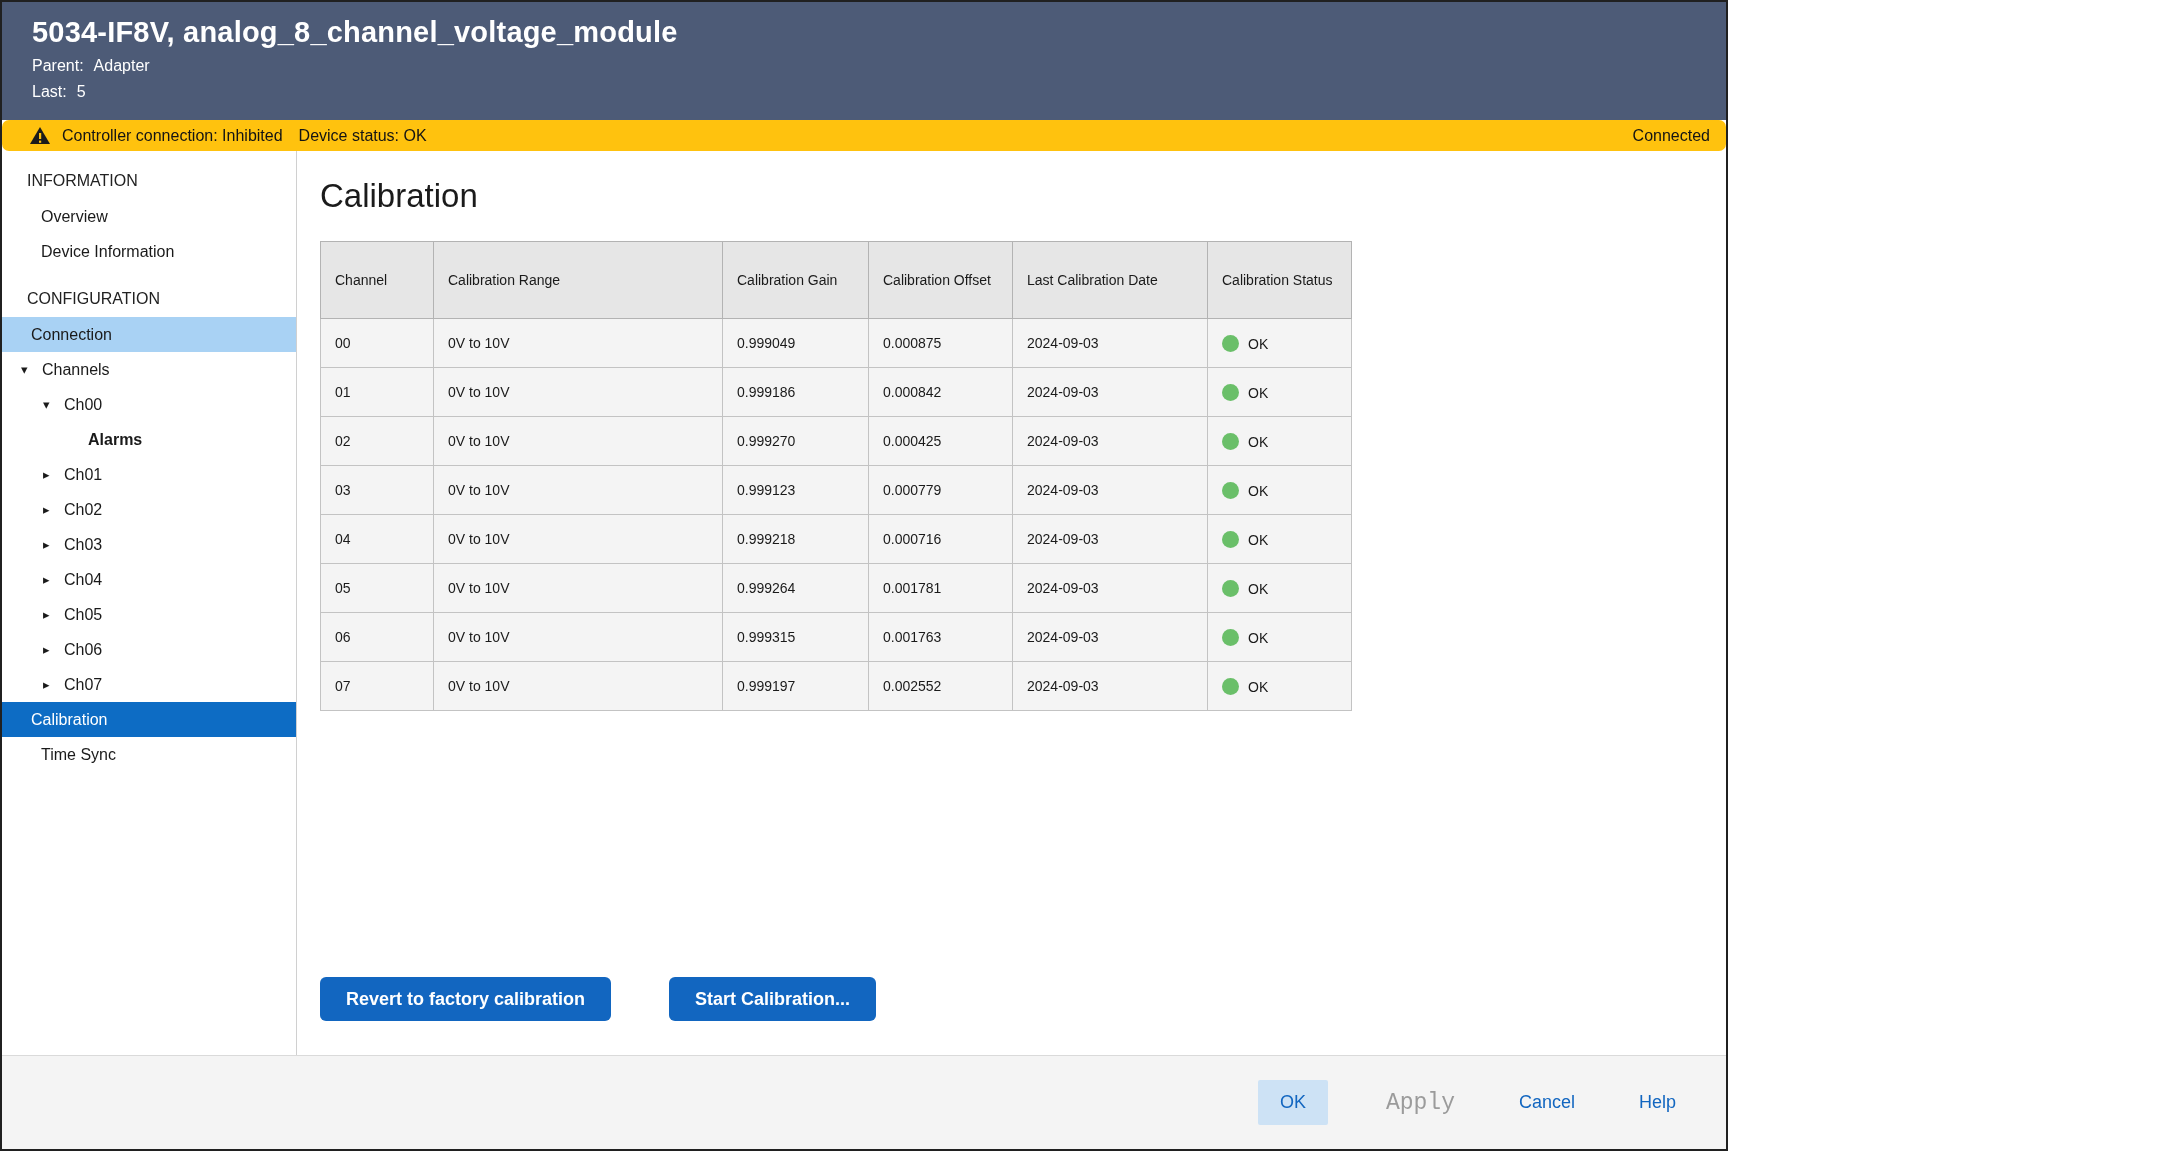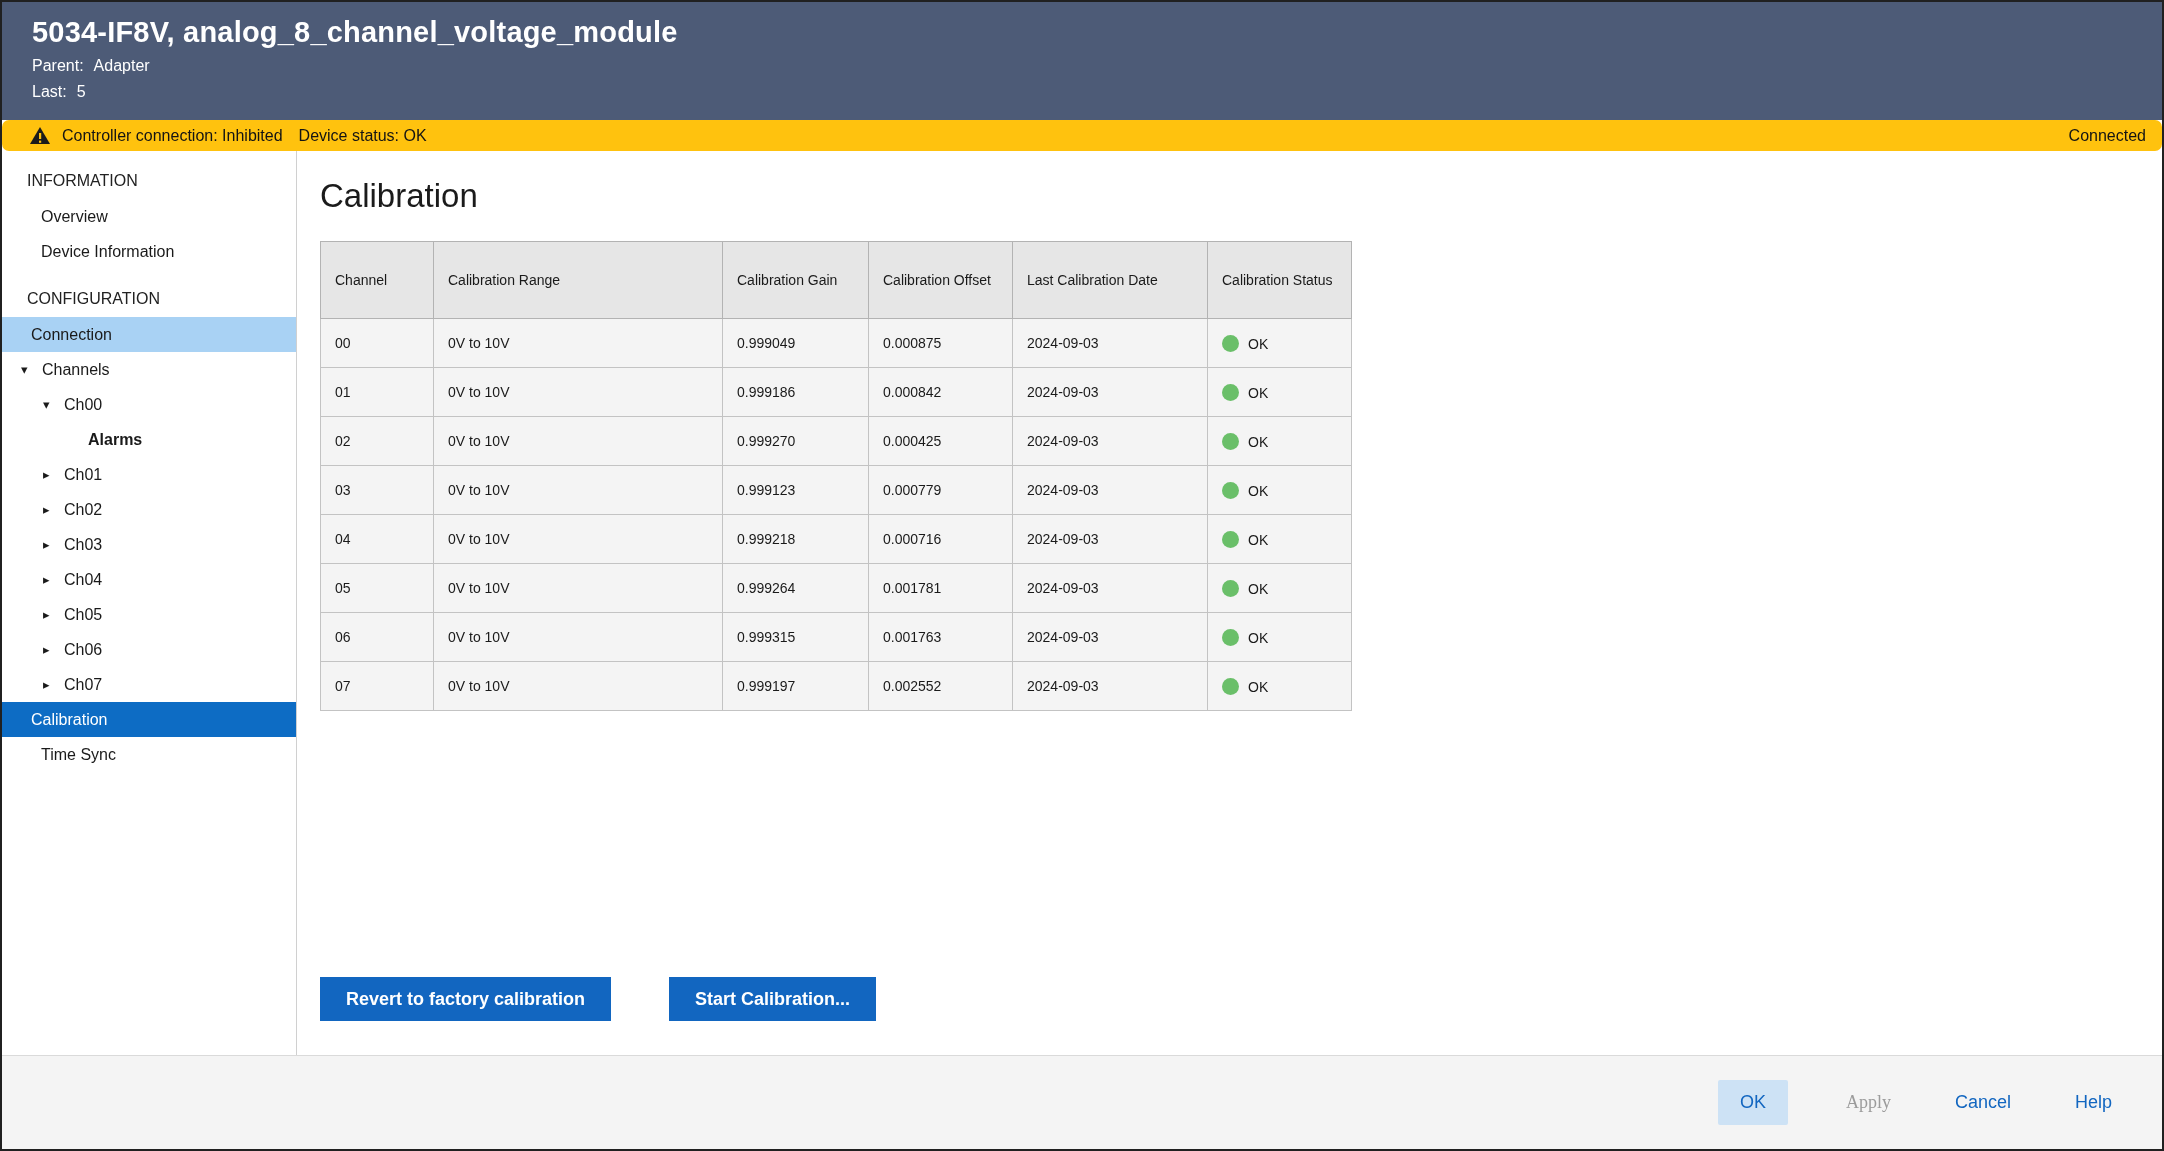--- a/index.html
+++ b/index.html
@@ -1,17 +1,17 @@
 <!DOCTYPE html>
 <html style="--header-bg: #4d5b77; --warning-bg: #ffc20e; --selected-bg: #0d6cc4; --highlight-bg: #a9d2f4; --button-bg: #1266c0; --link-color: #1266c0; --status-ok: #6abf69;"><head>
 <meta charset="utf-8">
 <style>
   html,body{margin:0;padding:0;background:#fff;}
   .window{
-    width:2164px;height:1151px;box-sizing:border-box;
+    width:1728px;height:1151px;box-sizing:border-box;
     border:2px solid #202020;background:#fff;
     display:flex;flex-direction:column;overflow:hidden;
     font-family:"Liberation Sans","DejaVu Sans",sans-serif;color:#1a1a1a;
   }
   
   .titlebar{background:var(--header-bg,#4d5b77);color:#fff;flex:0 0 118px;box-sizing:border-box;padding:14px 0 0 30px;}
   .titlebar .title{font-size:29px;font-weight:700;letter-spacing:.2px;}
   .titlebar .meta{font-size:16px;margin-top:8px;}
   .titlebar .meta .val{margin-left:10px;}
   
@@ -36,28 +36,28 @@
   
   .content{flex:1;box-sizing:border-box;padding:26px 0 0 23px;background:#fff;}
   .page-title{font-size:33px;font-weight:400;margin:0 0 26px 0;color:#1b1b1b;}
   table.cal{border-collapse:collapse;table-layout:fixed;width:1031px;font-size:14px;}
   .cal th{background:#e6e6e6;font-weight:400;text-align:left;vertical-align:middle;
     padding:10px 14px;border:1px solid #b3b3b3;height:77px;box-sizing:border-box;line-height:1.35;}
   .cal td{background:#f4f4f4;padding:0 14px;border:1px solid #c3c3c3;height:49px;box-sizing:border-box;}
   .dot{display:inline-block;width:17px;height:17px;border-radius:50%;
     background:var(--status-ok,#6abf69);margin-right:9px;vertical-align:-3px;}
   .actions{margin-top:266px;display:flex;gap:58px;}
-  .btn-primary{background:var(--button-bg,#1266c0);color:#fff;border:none;border-radius:0;
+  .btn-primary{background:var(--button-bg,#1266c0);color:#fff;border:none;border-radius:6px;
     font-weight:700;font-size:18px;height:44px;padding:0 26px;font-family:inherit;cursor:pointer;}
   
   .footer{flex:0 0 93px;border-top:1px solid #dadada;background:#f4f4f4;
     display:flex;align-items:center;justify-content:flex-end;gap:52px;padding-right:44px;font-size:18px;}
   .btn-ok{background:#cde2f5;color:var(--link-color,#1266c0);border:none;border-radius:2px;
     padding:12px 22px;font-size:18px;font-family:inherit;cursor:pointer;}
-  .btn-apply{background:none;border:none;color:#9b9b9b;font-size:18px;font-family:Liberation Serif, serif;text-align:center;}
+  .btn-apply{background:none;border:none;color:#9b9b9b;font-size:23px;font-family:Liberation Mono, monospace;text-align:center;}
   .btn-link{background:none;border:none;color:var(--link-color,#1266c0);font-size:18px;font-family:inherit;cursor:pointer;}
 </style>
 </head>
 <body>
 
 <div class="window">
 
   <header class="titlebar">
     <div class="title">5034-IF8V, analog_8_channel_voltage_module</div>
     <div class="meta">

